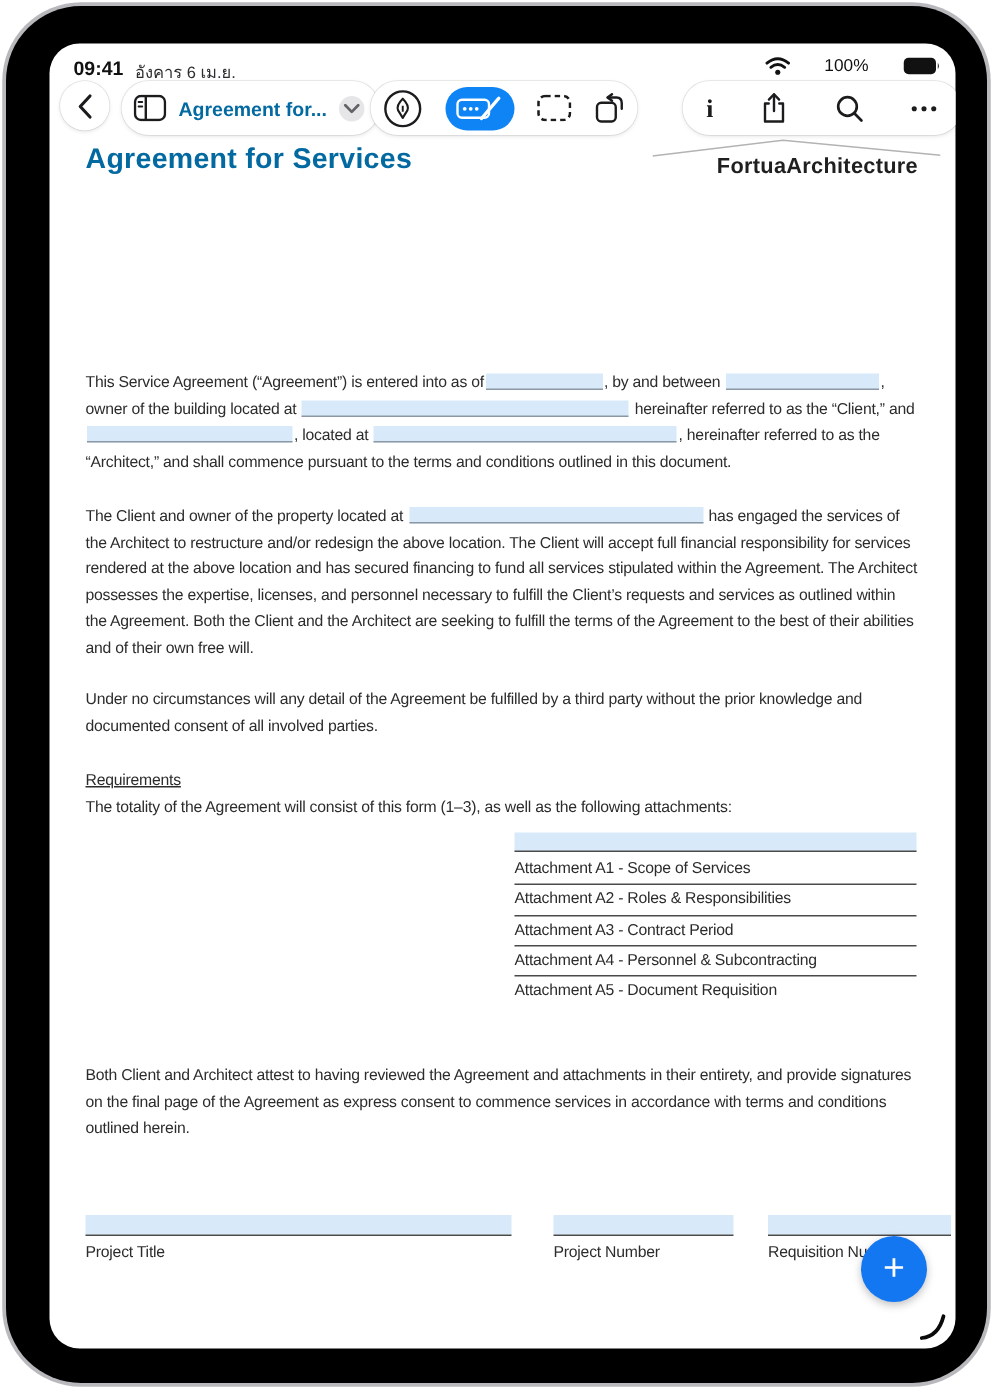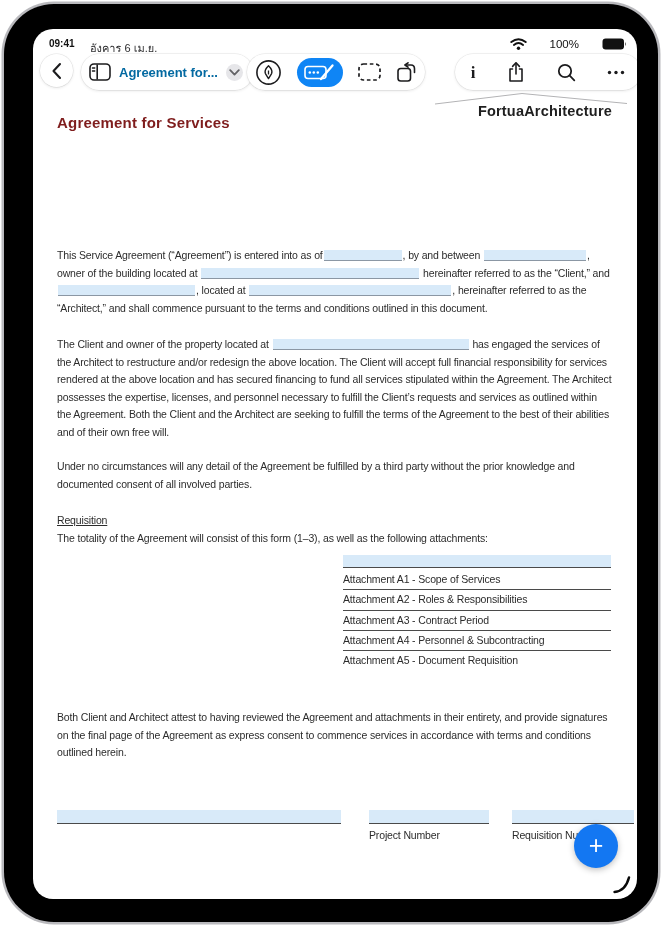--- a/index.html
+++ b/index.html
@@ -6,21 +6,21 @@
   body { width:665px; height:928px; background:#ffffff; font-family:"Liberation Sans", sans-serif; position:relative; overflow:hidden; }
 
   
   .device { position:absolute; left:4px; top:4px; width:654px; height:918px;
             background:#000; border-radius:50px; box-shadow:0 0 0 2.5px #b9b9bd; }
   .screen { position:absolute; left:29px; top:25px; width:604px; height:870px;
             background:#fff; border-radius:20px; overflow:hidden; }
 
   
   .statusbar { position:absolute; left:0; top:8px; width:100%; height:18px; }
-  .sb-time { position:absolute; left:16px; top:1px; font-size:10px; font-weight:700; color:#111; }
+  .sb-time { position:absolute; left:16px; top:1px; font-size:13px; font-weight:700; color:#111; }
   .sb-date { position:absolute; left:57px; top:2px; font-size:11px; font-weight:500; color:#2d2d2f; }
   .sb-right { position:absolute; right:10px; top:1px; display:flex; align-items:center; gap:23px; }
   .sb-pct { font-size:11.5px; font-weight:500; color:#111; }
 
   
   .toolbar { position:absolute; left:0; top:25px; width:100%; height:36px; }
   .circle-btn { position:absolute; width:33px; height:33px; border-radius:50%; background:#fff;
                 box-shadow:0 0 0 0.5px rgba(0,0,0,0.10), 0 1px 3px rgba(0,0,0,0.10);
                 display:flex; align-items:center; justify-content:center; }
   .tb-group { position:absolute; height:36px; background:#fff; border-radius:18px;
@@ -28,21 +28,21 @@
               display:flex; align-items:center; justify-content:space-around; }
   .tb-title-wrap { position:absolute; left:48px; top:0; height:36px; display:flex; align-items:center; gap:8px;
                    background:#fff; border-radius:18px; padding:0 10px 0 8px;
                    box-shadow:0 0 0 0.5px rgba(0,0,0,0.10), 0 1px 3px rgba(0,0,0,0.10); }
   .tb-title { font-size:13px; font-weight:700; color:#0369a1; }
   .chev-circle { width:17px; height:17px; border-radius:50%; background:#e6e6e9; display:flex; align-items:center; justify-content:center; }
   .autofill-cap { width:46px; height:29px; border-radius:15px; display:flex; align-items:center; justify-content:center; }
   .info-glyph { font-family:"Liberation Serif", serif; font-size:17px; font-weight:700; color:#1c1c1e; line-height:1; }
 
   
-  .doc-heading { position:absolute; left:24px; top:85px; font-size:15px; font-weight:700; color:#7f1d1d; letter-spacing:0.2px; }
+  .doc-heading { position:absolute; left:24px; top:67px; font-size:19px; font-weight:700; color:#0369a1; letter-spacing:0.2px; }
   .doc-logo { position:absolute; right:25px; top:74px; font-size:14.5px; font-weight:700; color:#1f1f1f; letter-spacing:0.2px; }
   .roof-svg { position:absolute; left:402px; top:63px; }
 
   .para { position:absolute; left:24px; width:556px; font-size:10.5px; line-height:17.5px;
           color:#2c2c2c; letter-spacing:-0.15px; }
   .fill-field { display:inline-block; height:11px; background:#d8eaf9; border-bottom:1px solid #8b97a4;
                 vertical-align:-2px; margin:0 1px; }
 
   .att-block { position:absolute; left:24px; }
   .att-heading { font-size:10.5px; color:#2c2c2c; text-decoration:underline; letter-spacing:-0.15px; }
@@ -183,41 +183,42 @@
         <polyline points="0,12 87,1.5 192,11.5" fill="none" stroke="#b3b3b5" stroke-width="1"></polyline>
       </svg>
     </span>
     <div class="doc-logo">FortuaArchitecture</div>
 
     <div class="para" style="top:218px;"><span>This Service Agreement (“Agreement”) is entered into as of</span><span class="fill-field" style="width: 78px;"></span><span>, by and between </span><span class="fill-field" style="width: 102px;"></span><span>, owner of the building located at </span><span class="fill-field" style="width: 218px;"></span><span> hereinafter referred to as the “Client,” and </span><span class="fill-field" style="width: 137px;"></span><span>, located at </span><span class="fill-field" style="width: 202px;"></span><span>, hereinafter referred to as the “Architect,” and shall commence pursuant to the terms and conditions outlined in this document.</span></div>
     <div class="para" style="top:307px;"><span>The Client and owner of the property located at </span><span class="fill-field" style="width: 196px;"></span><span> has engaged the services of the Architect to restructure and/or redesign the above location. The Client will accept full financial responsibility for services rendered at the above location and has secured financing to fund all services stipulated within the Agreement. The Architect possesses the expertise, licenses, and personnel necessary to fulfill the Client’s requests and services as outlined within the Agreement. Both the Client and the Architect are seeking to fulfill the terms of the Agreement to the best of their abilities and of their own free will.</span></div>
     <div class="para" style="top:429px;"><span>Under no circumstances will any detail of the Agreement be fulfilled by a third party without the prior knowledge and documented consent of all involved parties.</span></div>
 
     <div class="att-block" style="top:485px; position:absolute;">
-      <div class="att-heading">Requisition</div>
+      <div class="att-heading">Requirements</div>
       <div class="att-intro">The totality of the Agreement will consist of this form (1–3), as well as the following attachments:</div>
     </div>
 
     <div class="att-table">
       <div class="att-field"></div>
       <div>
           <div class="att-row">Attachment A1 - Scope of Services</div>
           <div class="att-row">Attachment A2 - Roles &amp; Responsibilities</div>
           <div class="att-row">Attachment A3 - Contract Period</div>
           <div class="att-row">Attachment A4 - Personnel &amp; Subcontracting</div>
           <div class="att-row">Attachment A5 - Document Requisition</div>
         </div>
     </div>
 
     <div class="para" style="top:680px;"><span>Both Client and Architect attest to having reviewed the Agreement and attachments in their entirety, and provide signatures on the final page of the Agreement as express consent to commence services in accordance with terms and conditions outlined herein.</span></div>
 
     <div class="footer-fields">
         <div class="footer-field" style="left: 0px; width: 284px;">
           <div class="ff-band"></div>
           <div class="ff-rule"></div>
+          <div class="ff-label">Project Title</div>
         </div>
         <div class="footer-field" style="left: 312px; width: 120px;">
           <div class="ff-band"></div>
           <div class="ff-rule"></div>
           <div class="ff-label">Project Number</div>
         </div>
         <div class="footer-field" style="left: 455px; width: 122px;">
           <div class="ff-band"></div>
           <div class="ff-rule"></div>
           <div class="ff-label">Requisition Number</div>

